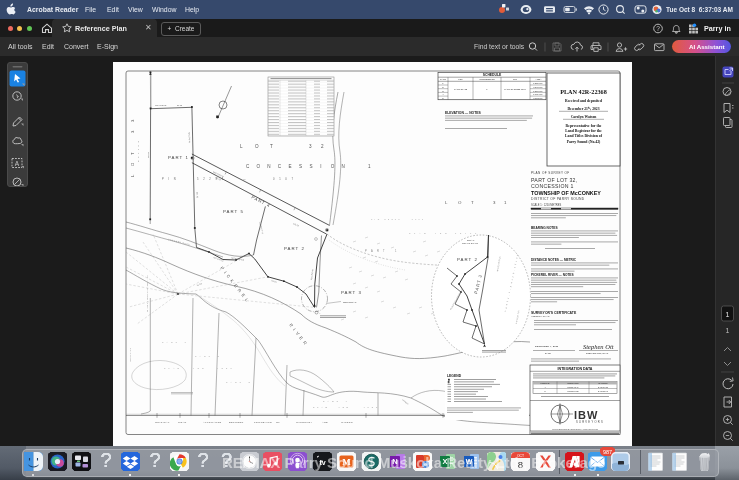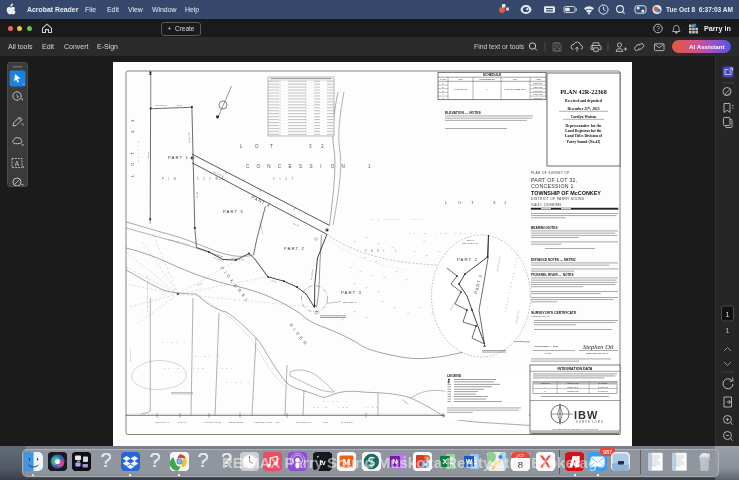--- a/index.html
+++ b/index.html
@@ -87,20 +87,27 @@
   <span class="mi" style="left:666px;font-weight:bold;font-size:6.5px;">Tue Oct 8&nbsp; 6:37:03 AM</span>
 </div>
 
 <div class="abs" id="titlebar">
   <div class="tl" style="left:8px;background:#ed6a5e;"></div>
   <div class="tl" style="left:16.5px;background:#f4bf4f;"></div>
   <div class="tl" style="left:27px;background:#61c555;"></div>
   <svg class="abs" style="left:40px;top:2px" width="14" height="14" viewBox="0 0 14 14">
     <path d="M2.5 7.2L7 3.2l4.5 4v4.3h-3V8.6h-3v2.9h-3z" fill="none" stroke="#cfcfcf" stroke-width="1.1"></path>
   </svg>
+  <div id="tab">
+    <svg class="abs" style="left:10px;top:4px" width="10" height="10" viewBox="0 0 10 10">
+      <path d="M5 0.8l1.3 2.7 3 .4-2.2 2 .5 2.9L5 7.4 2.4 8.8l.5-2.9-2.2-2 3-.4z" fill="none" stroke="#cfcfcf" stroke-width="0.9"></path>
+    </svg>
+    <span class="abs" style="left:23px;top:4.5px;color:#e8e8e8;font-size:7.2px;font-weight:bold;">Reference Plan</span>
+    <span class="abs" style="left:93px;top:3.5px;color:#bdbdbd;font-size:8px;">✕</span>
+  </div>
   <div id="createbtn">+&nbsp; Create</div>
   <svg class="abs" style="left:652px;top:3.5px" width="50" height="12" viewBox="0 0 50 12">
     <circle cx="6" cy="5.5" r="4.3" fill="none" stroke="#c9c9c9" stroke-width="0.9"></circle>
     <text x="6" y="8" font-size="6.5" fill="#c9c9c9" text-anchor="middle" font-family="Liberation Sans">?</text>
     <path d="M20.5 8.5h7.5c-1-.8-1-2-1-3.2 0-1.6-1-2.8-2.7-2.8s-2.8 1.2-2.8 2.8c0 1.2 0 2.4-1 3.2zM23.2 9.3a1.1 1.1 0 0 0 2.2 0z" fill="none" stroke="#c9c9c9" stroke-width="0.8"></path>
     <g fill="#bfbfbf">
       <rect x="37" y="1.5" width="2.6" height="2.6"></rect>
           <rect x="40.2" y="1.5" width="2.6" height="2.6"></rect>
       <rect x="37" y="4.7" width="2.6" height="2.6"></rect>
           <rect x="40.2" y="4.7" width="2.6" height="2.6"></rect>

